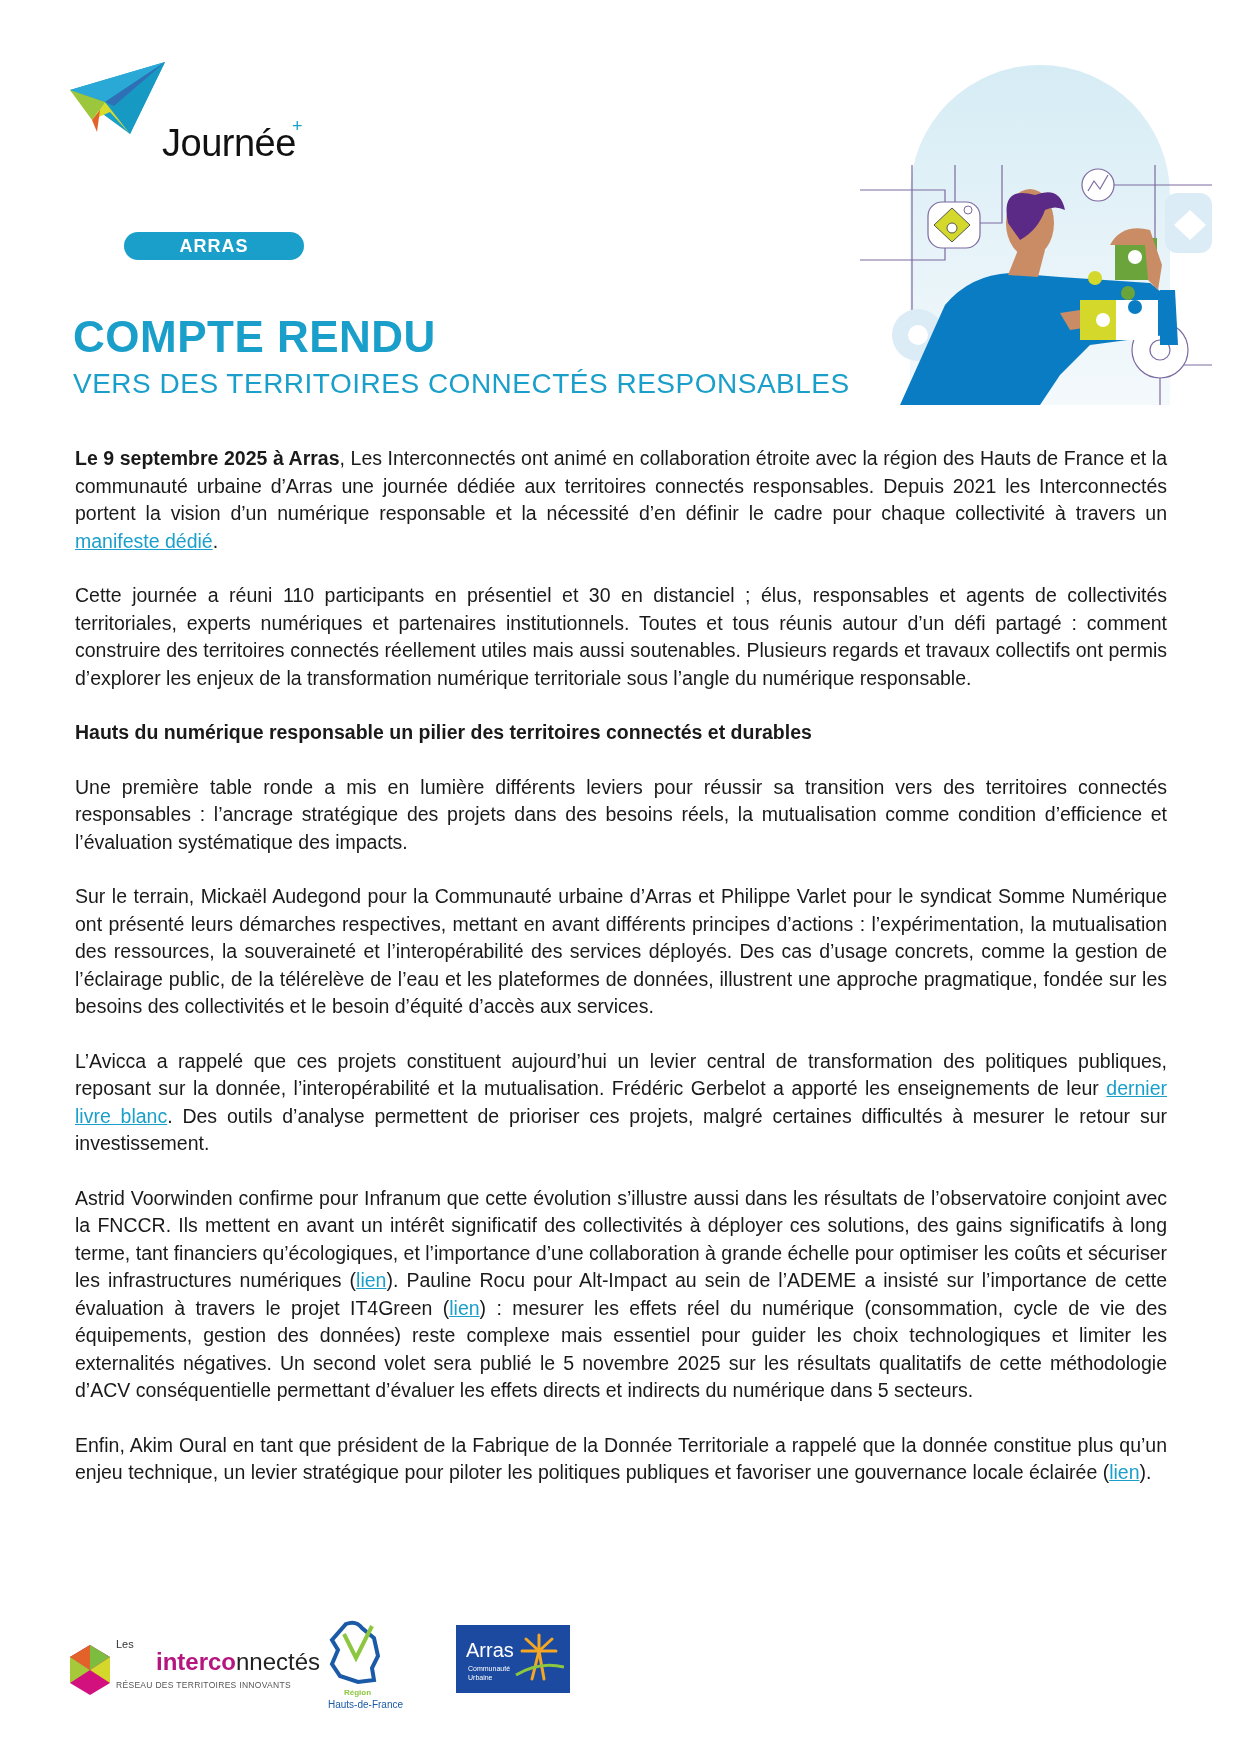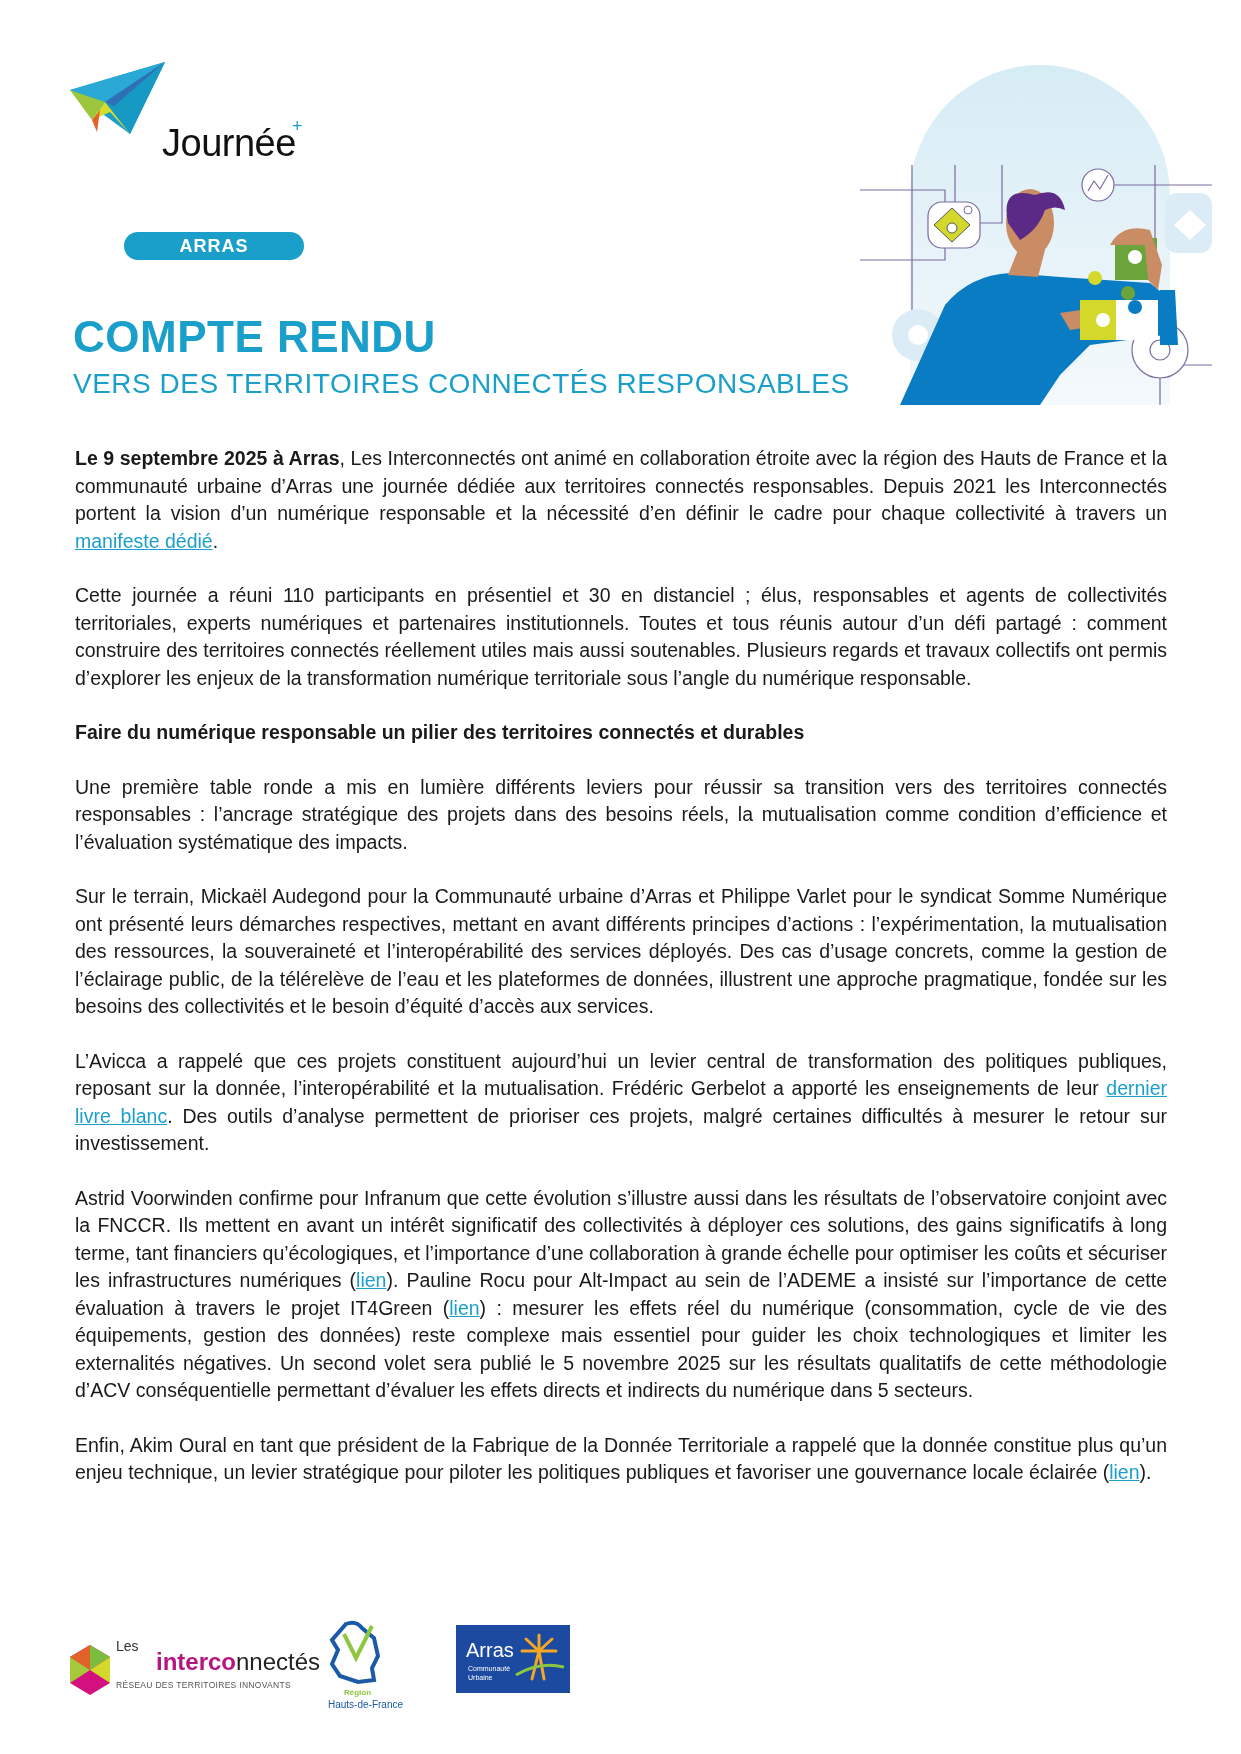--- a/index.html
+++ b/index.html
@@ -104,21 +104,21 @@
 
     <path d="M250 200 Q262 178 290 185 L302 220 L298 245 L288 235 L285 200 Z" fill="#c98c64"></path>
   </svg>
 </div>
 
 <div id="content" class="abs">
   <p>
     <b>Le 9 septembre 2025 à Arras</b><span>, Les Interconnectés ont animé en collaboration étroite avec la région des Hauts de France et la communauté urbaine d’Arras une journée dédiée aux territoires connectés responsables. Depuis 2021 les Interconnectés portent la vision d’un numérique responsable et la nécessité d’en définir le cadre pour chaque collectivité à travers un </span><a class="lnk" href="#">manifeste dédié</a><span>.</span>
   </p>
   <p>Cette journée a réuni 110 participants en présentiel et 30 en distanciel ; élus, responsables et agents de collectivités territoriales, experts numériques et partenaires institutionnels. Toutes et tous réunis autour d’un défi partagé : comment construire des territoires connectés réellement utiles mais aussi soutenables. Plusieurs regards et travaux collectifs ont permis d’explorer les enjeux de la transformation numérique territoriale sous l’angle du numérique responsable.</p>
-  <p class="h">Faire du numérique responsable un pilier des territoires connectés et durables</p>
+  <p class="h">Hauts du numérique responsable un pilier des territoires connectés et durables</p>
   <p>Une première table ronde a mis en lumière différents leviers pour réussir sa transition vers des territoires connectés responsables : l’ancrage stratégique des projets dans des besoins réels, la mutualisation comme condition d’efficience et l’évaluation systématique des impacts.</p>
   <p>Sur le terrain, Mickaël Audegond pour la Communauté urbaine d’Arras et Philippe Varlet pour le syndicat Somme Numérique ont présenté leurs démarches respectives, mettant en avant différents principes d’actions : l’expérimentation, la mutualisation des ressources, la souveraineté et l’interopérabilité des services déployés. Des cas d’usage concrets, comme la gestion de l’éclairage public, de la télérelève de l’eau et les plateformes de données, illustrent une approche pragmatique, fondée sur les besoins des collectivités et le besoin d’équité d’accès aux services.</p>
   <p>
     <span>L’Avicca a rappelé que ces projets constituent aujourd’hui un levier central de transformation des politiques publiques, reposant sur la donnée, l’interopérabilité et la mutualisation. Frédéric Gerbelot a apporté les enseignements de leur </span><a class="lnk" href="#">dernier livre blanc</a><span>. Des outils d’analyse permettent de prioriser ces projets, malgré certaines difficultés à mesurer le retour sur investissement.</span>
   </p>
   <p>
     <span>Astrid Voorwinden confirme pour Infranum que cette évolution s’illustre aussi dans les résultats de l’observatoire conjoint avec la FNCCR. Ils mettent en avant un intérêt significatif des collectivités à déployer ces solutions, des gains significatifs à long terme, tant financiers qu’écologiques, et l’importance d’une collaboration à grande échelle pour optimiser les coûts et sécuriser les infrastructures numériques (</span><a class="lnk" href="#">lien</a><span>). Pauline Rocu pour Alt-Impact au sein de l’ADEME a insisté sur l’importance de cette évaluation à travers le projet IT4Green (</span><a class="lnk" href="#">lien</a><span>) : mesurer les effets réel du numérique (consommation, cycle de vie des équipements, gestion des données) reste complexe mais essentiel pour guider les choix technologiques et limiter les externalités négatives. Un second volet sera publié le 5 novembre 2025 sur les résultats qualitatifs de cette méthodologie d’ACV conséquentielle permettant d’évaluer les effets directs et indirects du numérique dans 5 secteurs.</span>
   </p>
   <p>
     <span>Enfin, Akim Oural en tant que président de la Fabrique de la Donnée Territoriale a rappelé que la donnée constitue plus qu’un enjeu technique, un levier stratégique pour piloter les politiques publiques et favoriser une gouvernance locale éclairée (</span><a class="lnk" href="#">lien</a><span>).</span>
@@ -128,21 +128,21 @@
 <div id="footer" class="abs">
 
   <div style="position:absolute;left:0;top:20px;width:220px;height:60px;">
     <svg width="40" height="50" viewBox="0 0 40 50" style="position:absolute;left:0;top:5px;">
       <polygon points="20,0 40,12 40,38 20,50 0,38 0,12" fill="#d2117f"></polygon>
       <polygon points="20,0 40,12 20,25" fill="#7cbc3e"></polygon>
       <polygon points="0,12 20,0 20,25" fill="#e2622a"></polygon>
       <polygon points="0,12 20,25 0,38" fill="#a6c93a"></polygon>
       <polygon points="20,25 40,38 40,12" fill="#d4d82a"></polygon>
     </svg>
-    <span style="position:absolute;left:46px;top:-2px;font-size:14px;color:#333;">Les</span>
+    <span style="position:absolute;left:46px;top:-2px;font-size:11px;color:#333;">Les</span>
     <span style="position:absolute;left:46px;top:8px;font-size:24px;white-space:nowrap;">
       <span style="color:#b4157f;font-weight:bold;margin-left:40px;">interco</span><span style="color:#222;">nnectés</span>
     </span>
     <span style="position:absolute;left:46px;top:40px;font-size:8.5px;color:#555;letter-spacing:0.3px;white-space:nowrap;">RÉSEAU DES TERRITOIRES INNOVANTS</span>
   </div>
 
   <div style="position:absolute;left:250px;top:0;width:80px;height:100px;">
     <svg width="56" height="66" viewBox="0 0 56 66" style="position:absolute;left:8px;top:0;">
       <path d="M18 4 Q28 0 34 8 L46 18 L50 36 L44 48 L46 60 L30 62 L12 56 L4 44 L10 30 L4 20 Z" fill="none" stroke="#1b5aa6" stroke-width="4"></path>
       <path d="M16 14 L28 38 L44 6" fill="none" stroke="#8dc63f" stroke-width="4"></path>

